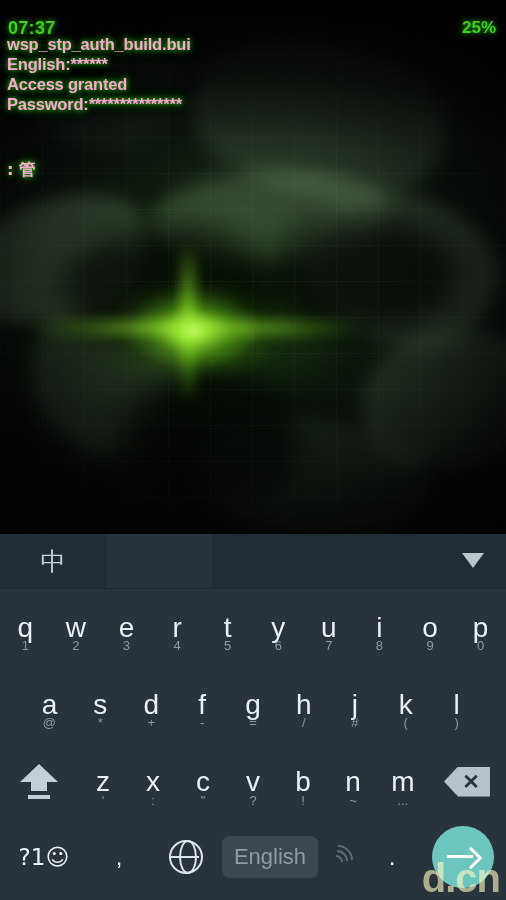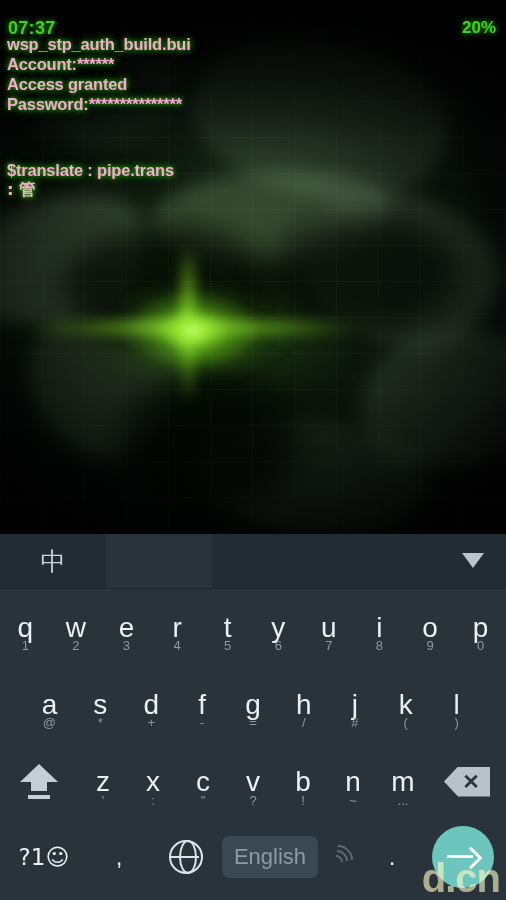--- a/index.html
+++ b/index.html
@@ -396,30 +396,29 @@
     <div class="glow-streak-h"></div>
     <div class="glow-streak-v"></div>
     <div class="glow-core"></div>
     <div class="grid"></div>
     <div class="vignette"></div>
     <div class="topfade"></div>
   </div>
 
   <div class="statusbar">
     <div class="clock">07:37</div>
-    <div class="battery">20%</div>
+    <div class="battery">25%</div>
   </div>
 
   <div class="console">
     <div class="line">wsp_stp_auth_build.bui</div>
-    <div class="line">Account:******</div>
+    <div class="line">English:******</div>
     <div class="line">Access granted</div>
     <div class="line">Password:***************</div>
     <div class="spacer"></div>
-    <div class="line">$translate : pipe.trans</div>
     <div class="line cjk">: 管</div>
   </div>
 
   <div id="keyboard">
 
     <div class="kbtoolbar">
       <div class="tab-zh">
         <span>中</span>
       </div>
       <div class="tab-rest"></div>

